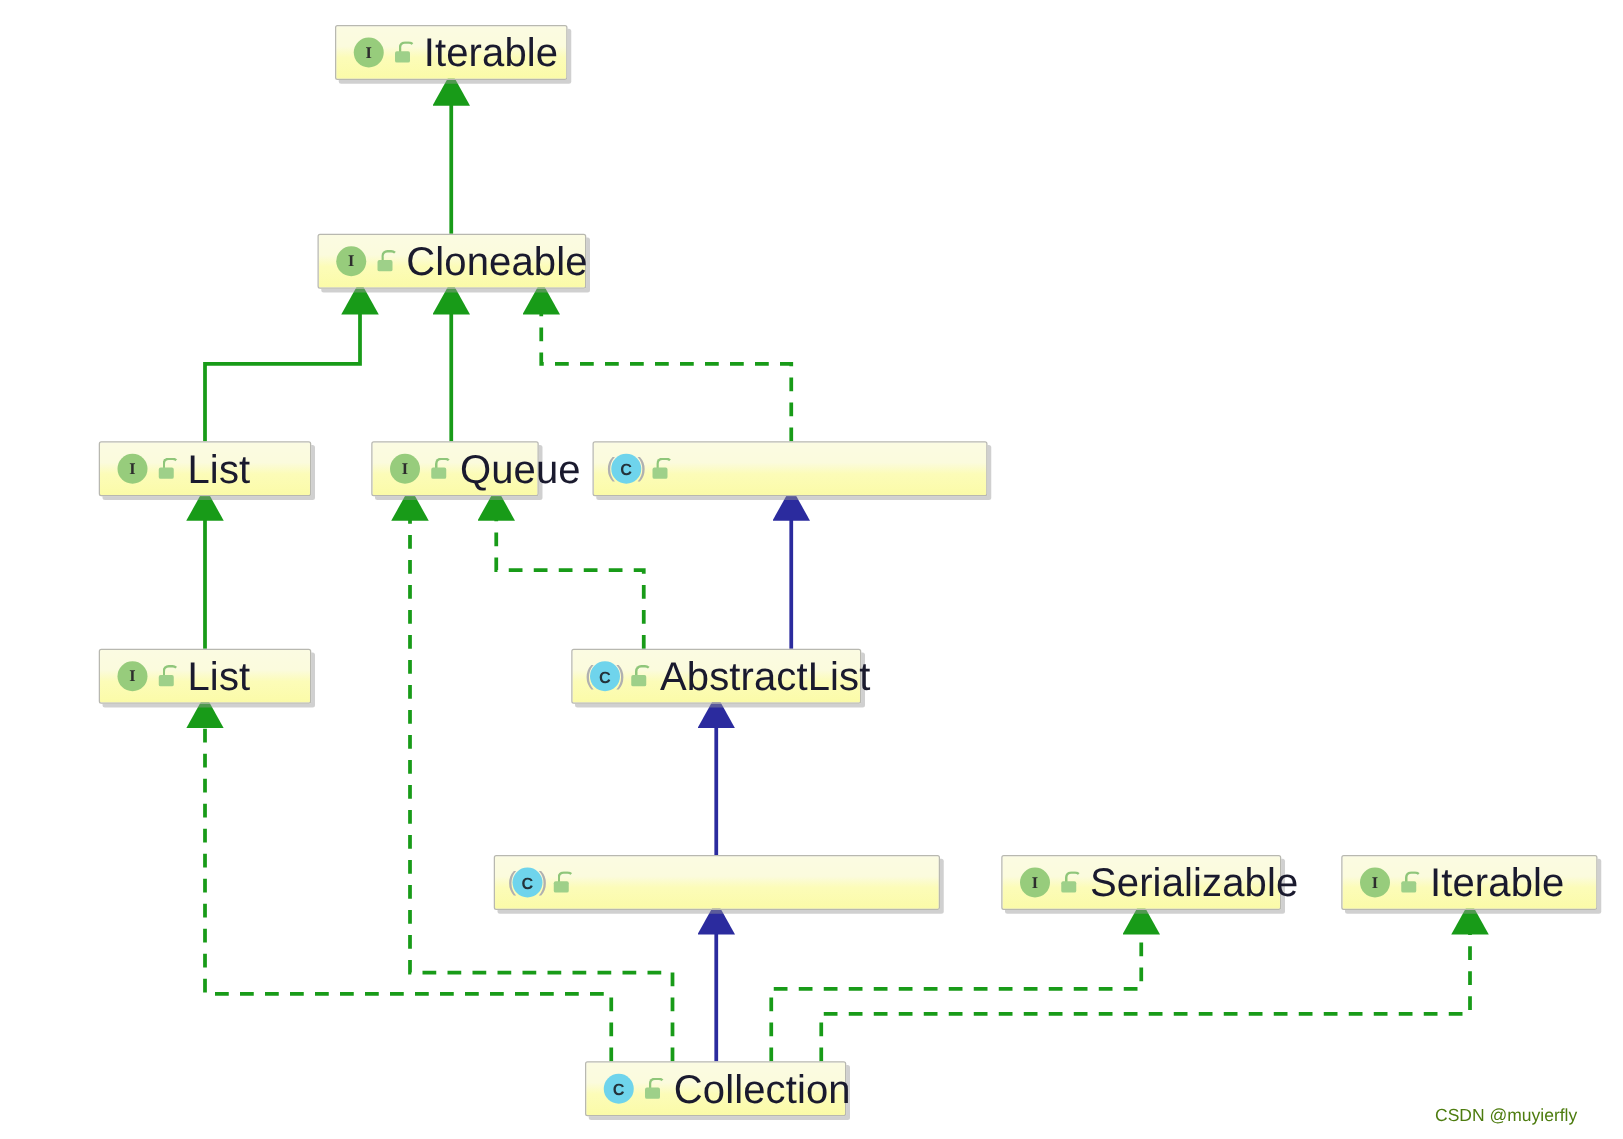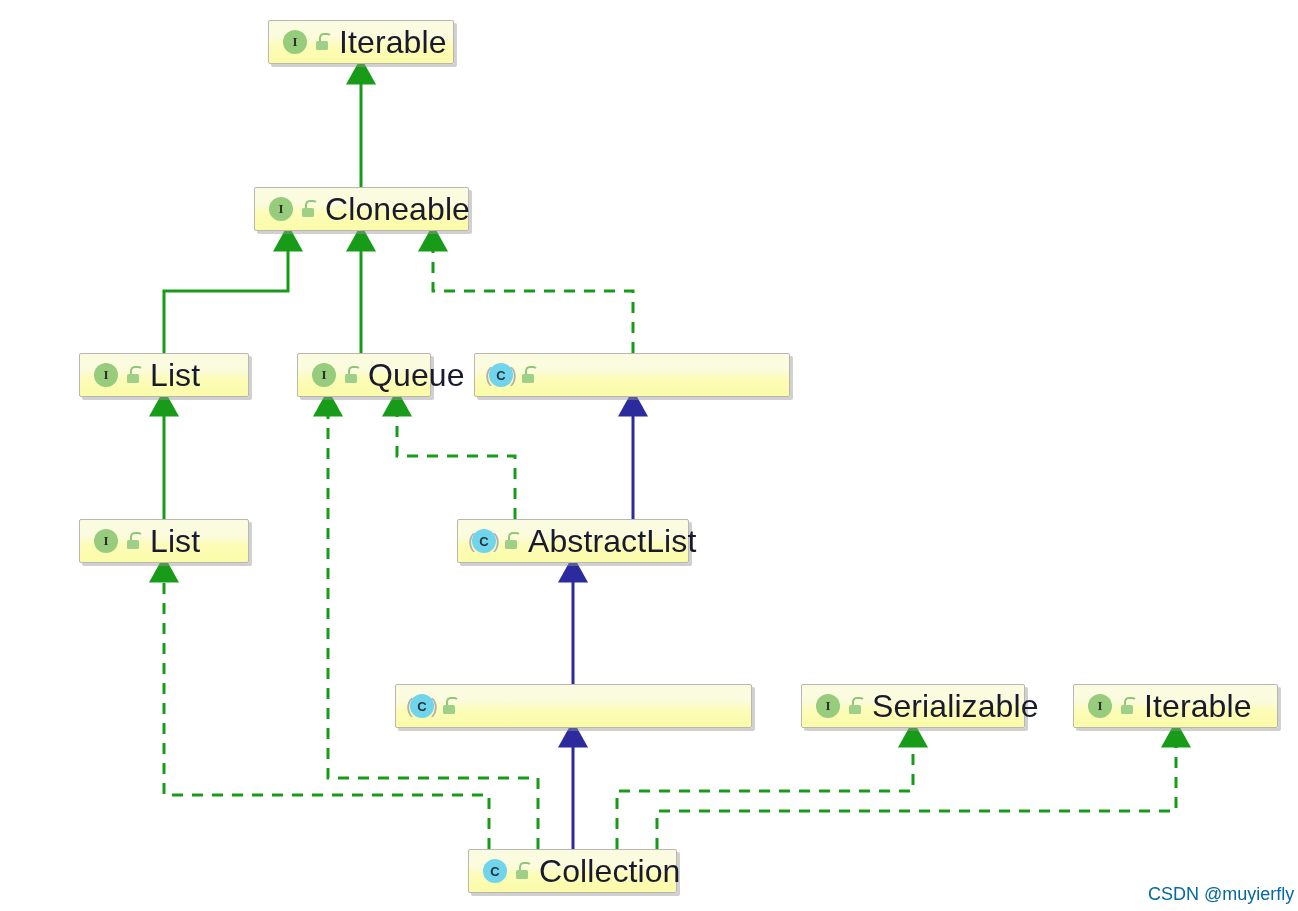--- a/index.html
+++ b/index.html
@@ -114,22 +114,22 @@
     position: absolute;
     left: 1px;
     bottom: 1px;
     width: 12px;
     height: 9px;
     background: #9ed089;
     border-radius: 1.5px;
   }
   .watermark {
     position: absolute;
-    font-size: 18px;
-    color: #0369a1;
+    font-size: 14px;
+    color: #4d7c0f;
     font-family: "Liberation Sans", sans-serif;
     white-space: nowrap;
     z-index: 3;
   }
 </style>
 </head>
 <body>
 
 <div id="canvas">
 

